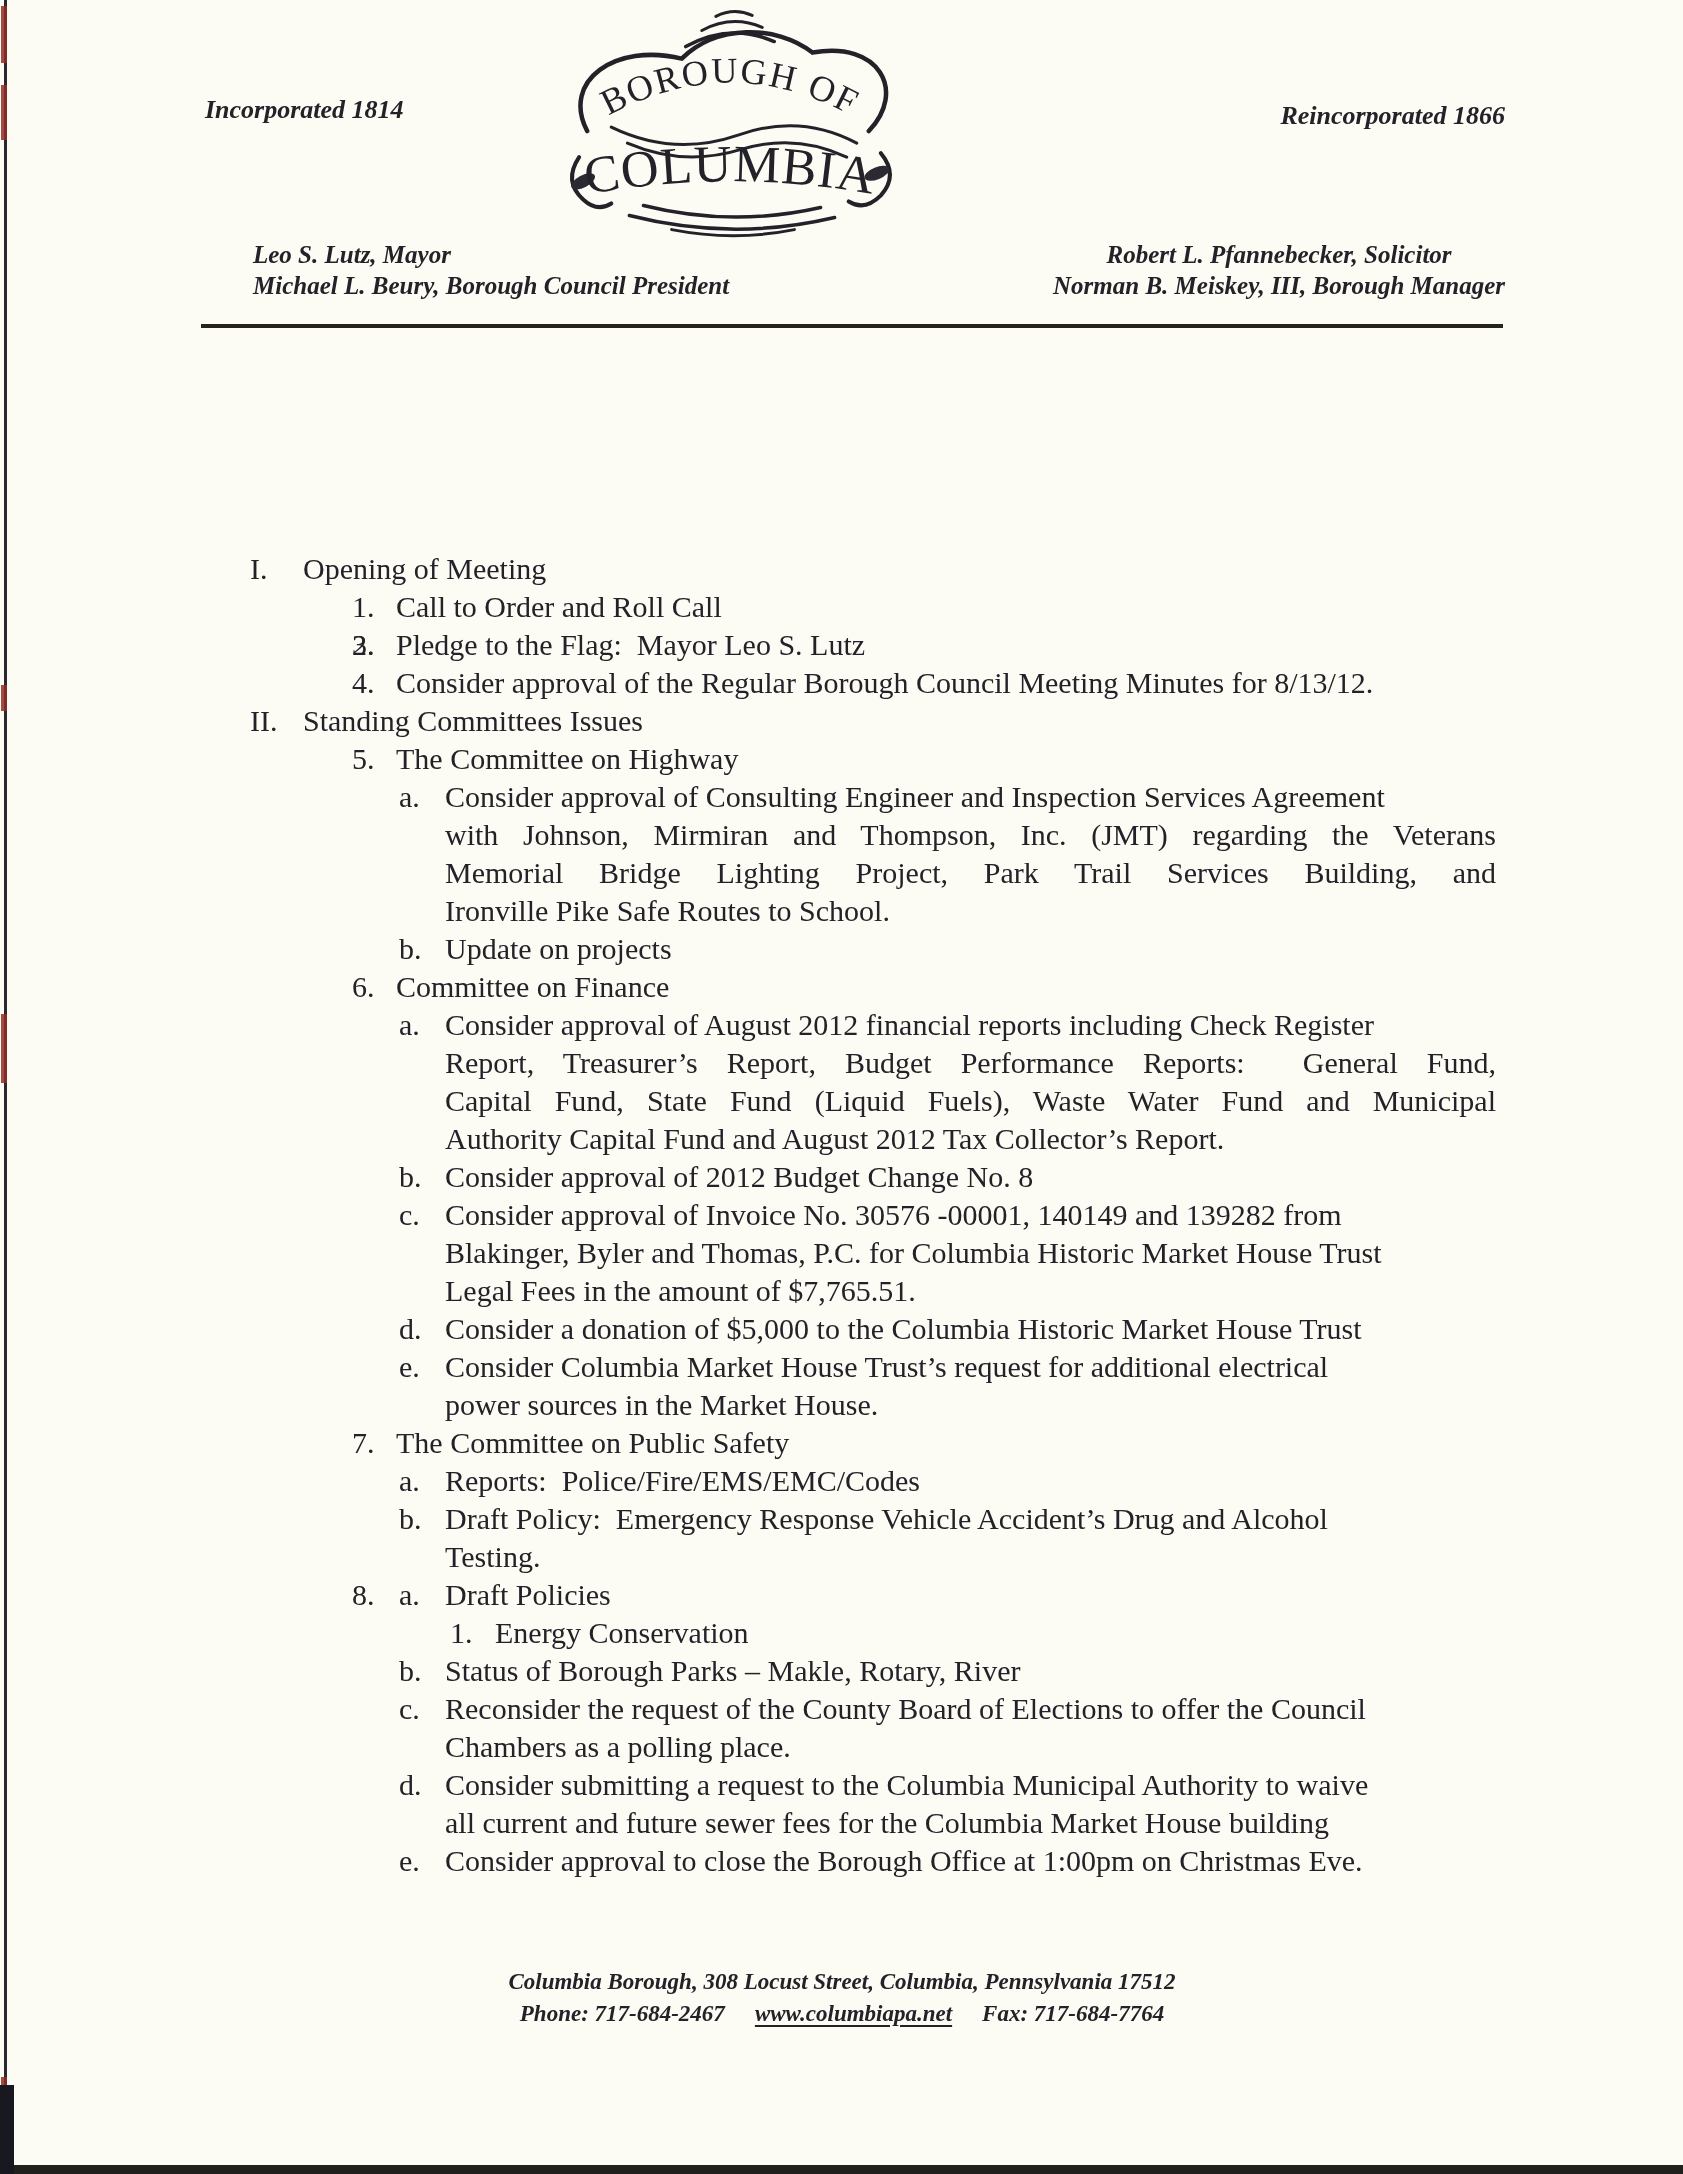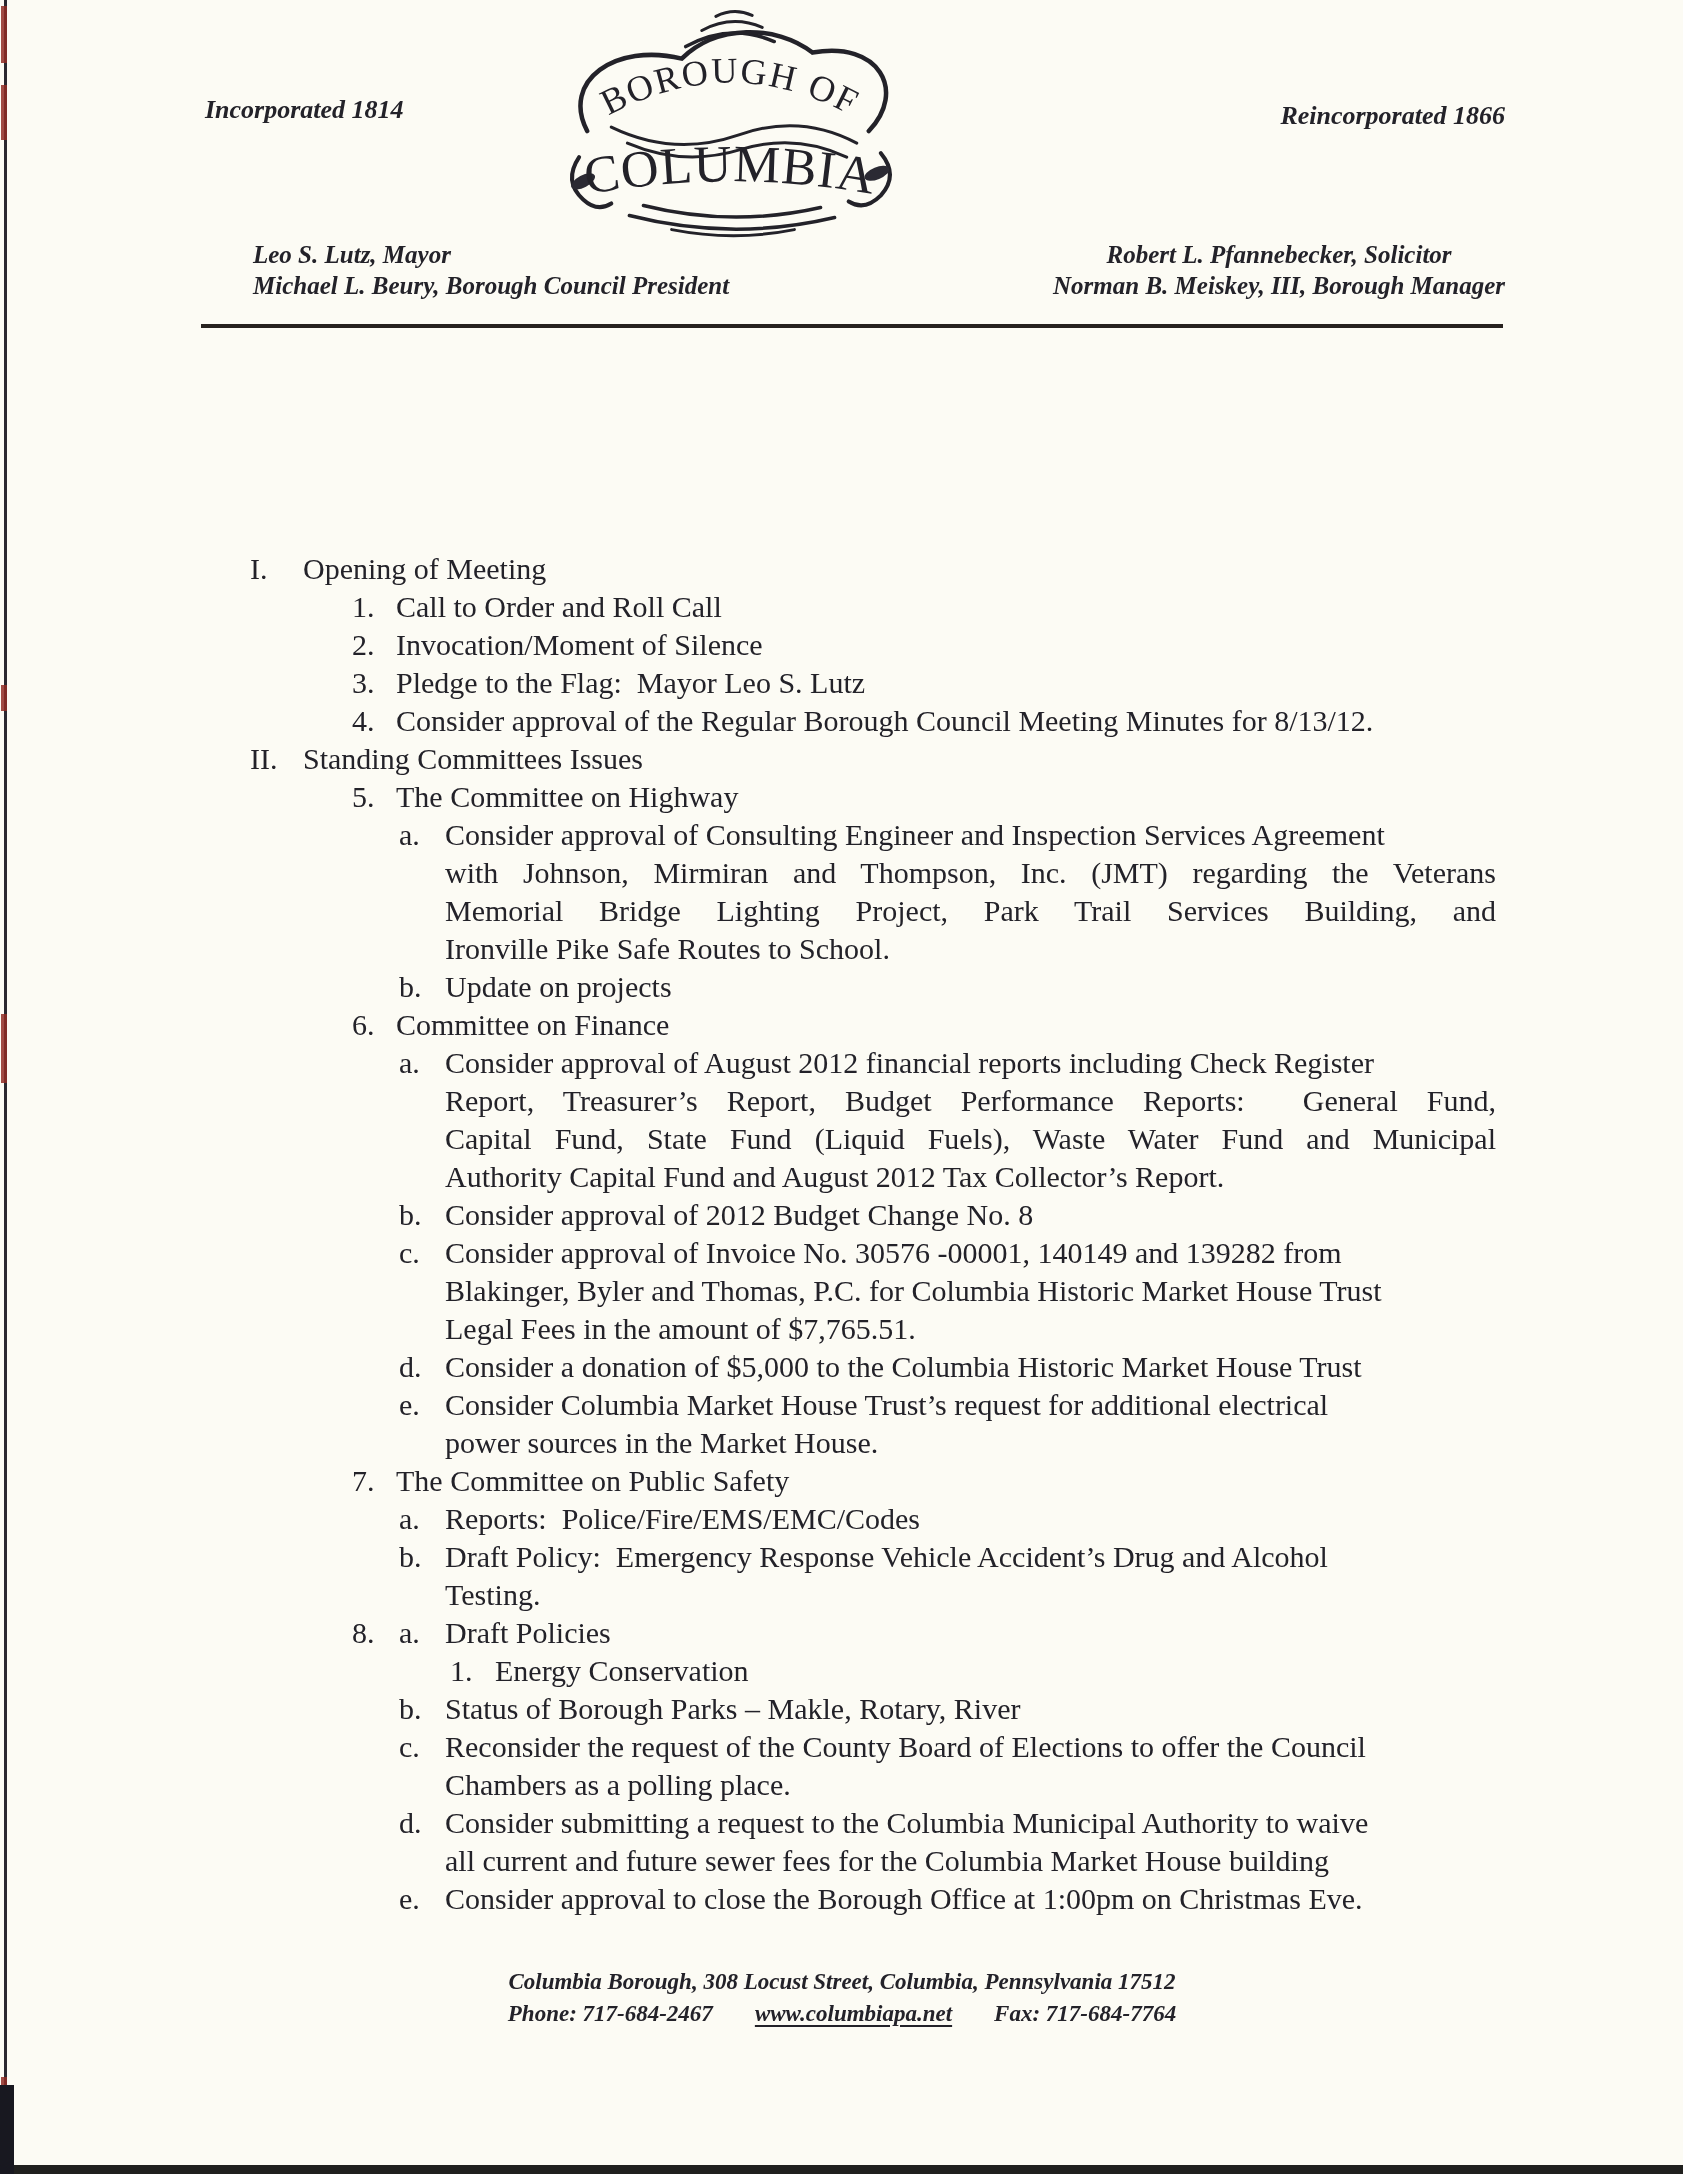--- a/index.html
+++ b/index.html
@@ -44,21 +44,21 @@
   .lv1 .mk{left:250px;} .lv1 .lns{margin-left:303px;}
   .lv2 .mk{left:352px;} .lv2 .lns{margin-left:396px;}
   .lv3 .mk{left:399px;} .lv3 .lns{margin-left:445px;width:1051px;}
   .lv4 .mk{left:450px;} .lv4 .lns{margin-left:495px;}
   .ln{line-height:38px;white-space:nowrap;}
   .ln.just{white-space:normal;text-align:justify;text-align-last:justify;}
 
   
   .footer{position:absolute;left:337px;top:1966px;width:1010px;text-align:center;
           font-weight:bold;font-style:italic;font-size:23px;line-height:32px;}
-  .site{text-decoration:underline;text-decoration-thickness:2px;text-underline-offset:4px;margin:0 42px;}
+  .site{text-decoration:underline;text-decoration-thickness:2px;text-underline-offset:4px;margin:0 30px;}
 
   svg .flourish{fill:none;stroke:var(--ink);stroke-linecap:round;}
   svg text{fill:var(--ink);}
 </style>
 </head>
 <body>
 
 <div class="page">
 
   <div class="edge-left"></div>
@@ -124,23 +124,20 @@
         </div>
       </div>
       <div class="agitem lv2">
         <span class="mk">1.</span>
         <div class="lns">
           <div class="ln">Call to Order and Roll Call</div>
         </div>
       </div>
       <div class="agitem lv2">
         <span class="mk">2.</span>
-        <div class="lns">
-          <div class="ln">Invocation/Moment of Silence</div>
-        </div>
       </div>
       <div class="agitem lv2">
         <span class="mk">3.</span>
         <div class="lns">
           <div class="ln">Pledge to the Flag:&nbsp; Mayor Leo S. Lutz</div>
         </div>
       </div>
       <div class="agitem lv2">
         <span class="mk">4.</span>
         <div class="lns">

